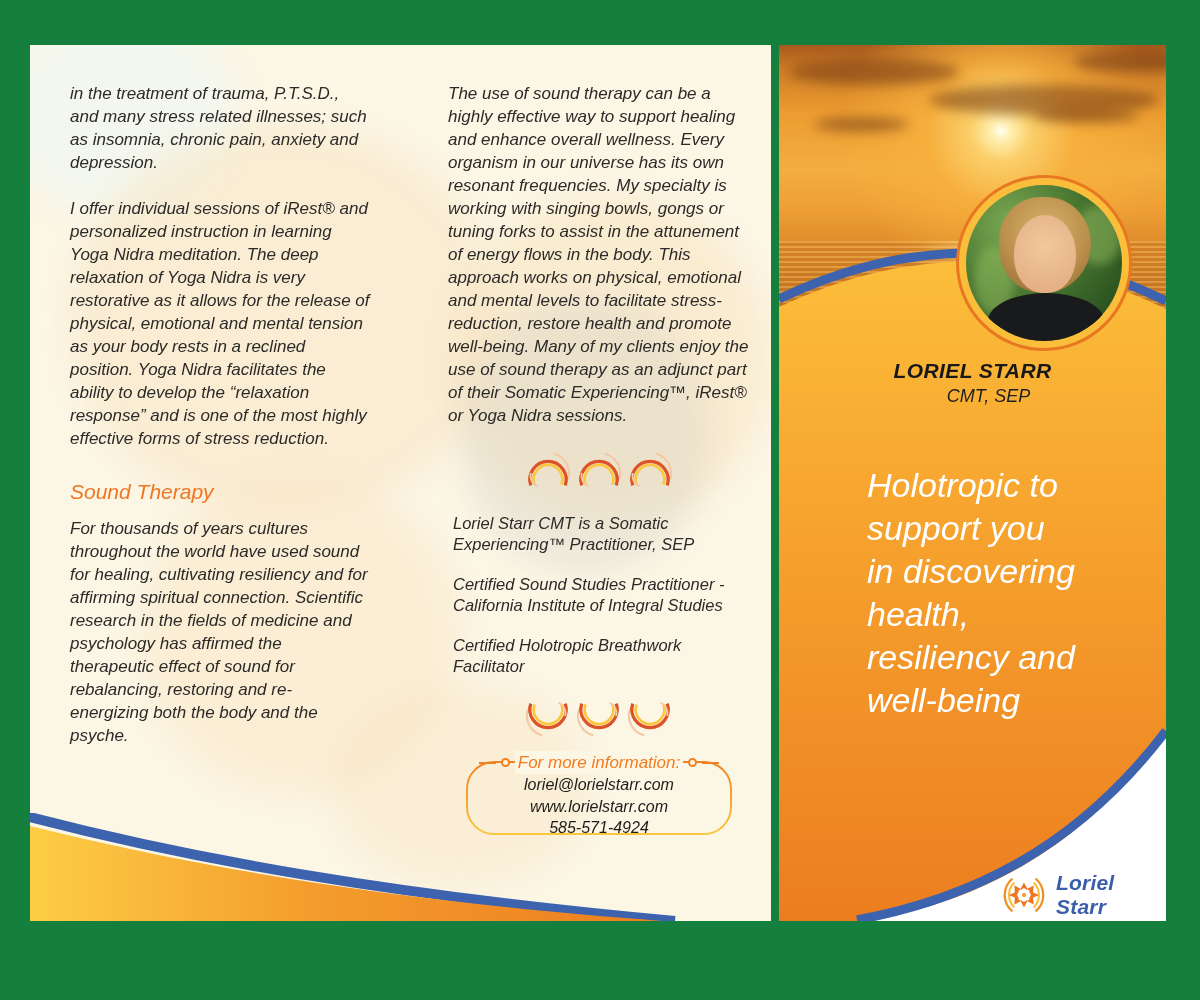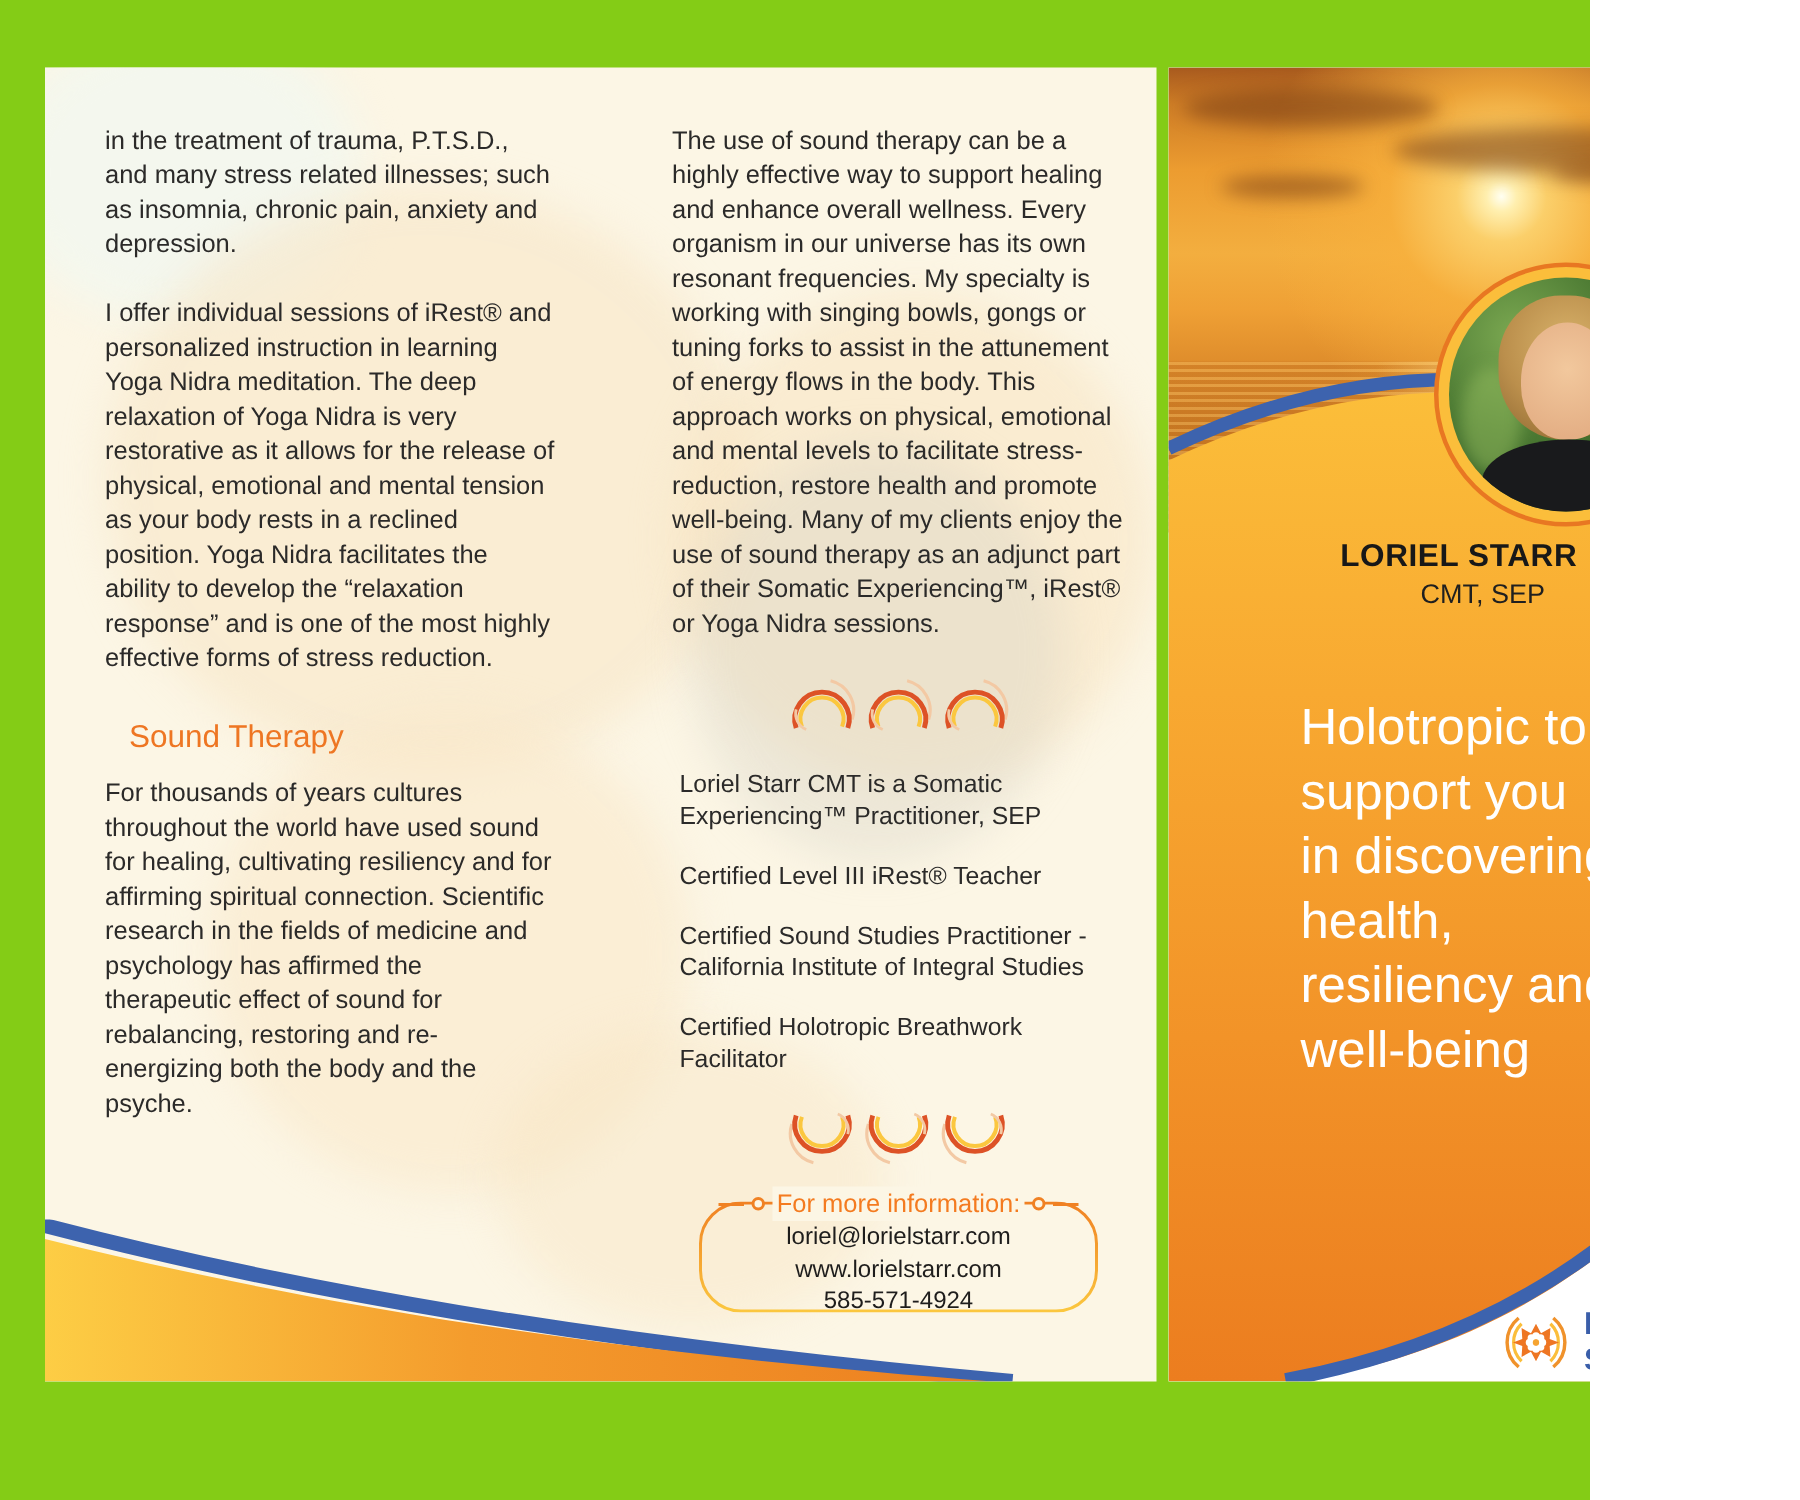--- a/index.html
+++ b/index.html
@@ -1,33 +1,33 @@
 <!DOCTYPE html>
 <html><head>
 <meta charset="utf-8">
 <style>
   html,body{margin:0;padding:0;background:#ffffff;}
   body{font-family:"Liberation Sans","DejaVu Sans",sans-serif;color:#2b2a29;}
-  .page{position:relative;width:1060px;height:1000px;background:#84cc16;overflow:hidden;}
+  .page{position:relative;width:1200px;height:1000px;background:#15803d;overflow:hidden;font-style:italic;}
 
   
   .sheet{position:absolute;left:30px;top:45px;width:741px;height:876px;background:#FCF6E5;overflow:hidden;}
   .petal{position:absolute;border-radius:50%;filter:blur(14px);}
   .petal-a{left:-30px;top:-30px;width:240px;height:200px;background:rgba(243,247,238,.9);}
   .petal-b{left:40px;top:80px;width:430px;height:390px;background:rgba(248,228,193,.5);}
   .petal-c{left:420px;top:150px;width:320px;height:330px;background:rgba(248,228,193,.55);}
   .petal-d{left:430px;top:250px;width:250px;height:280px;background:rgba(208,206,194,.33);}
   .petal-e{left:110px;top:430px;width:320px;height:320px;background:rgba(249,232,201,.55);}
   .petal-f{left:300px;top:640px;width:260px;height:200px;background:rgba(248,228,193,.4);}
 
   .col{position:absolute;top:37px;font-size:17px;line-height:23px;}
   .col p{margin:0 0 23px 0;}
   .col-left{left:40px;width:300px;}
   .col-mid{left:418px;width:302px;}
-  .orange-heading{margin:30px 0 13px 16px;font-size:21px;line-height:24px;font-weight:normal;color:#EE7623;}
+  .orange-heading{margin:30px 0 13px 0;font-size:21px;line-height:24px;font-weight:normal;color:#EE7623;}
 
   .arcs-row{display:flex;justify-content:center;gap:5px;margin:16px 0 2px 0;}
   .arcs-row.flipped{margin:18px 0 0 0;}
   .arcs-row.flipped svg{transform:rotate(180deg);}
 
   .creds{width:292px;margin:0 auto;font-size:16.5px;line-height:21px;}
   .creds p{margin:19px 0 0 0;}
 
   .info-box{position:relative;width:266px;height:74px;margin:22px auto 16px auto;}
   .info-border{position:absolute;left:0;top:0;}
@@ -130,21 +130,20 @@
         <svg width="46" height="44" viewBox="0 0 48 46">
           <path d="M30,4 A21,21 0 0 1 45,31" stroke="#F3C9A4" stroke-width="2.2" fill="none"></path>
           <path d="M6,37 A19,19 0 1 1 42,37" stroke="#DD5226" stroke-width="3.4" fill="none"></path>
           <path d="M10,36 A15,15 0 1 1 38,36" stroke="#FBC73F" stroke-width="2.8" fill="none"></path>
           <path d="M13,38 A12,12 0 0 1 6,24" stroke="#F3C9A4" stroke-width="2" fill="none"></path>
         </svg>
       </div>
 
       <div class="creds">
         <p>Loriel Starr CMT is a Somatic Experiencing™ Practitioner, SEP</p>
-        <p>Certified Level III iRest® Teacher</p>
         <p>Certified Sound Studies Practitioner - California Institute of Integral Studies</p>
         <p>Certified Holotropic Breathwork Facilitator</p>
       </div>
 
       <div class="arcs-row flipped">
         <svg width="46" height="44" viewBox="0 0 48 46">
           <path d="M30,4 A21,21 0 0 1 45,31" stroke="#F3C9A4" stroke-width="2.2" fill="none"></path>
           <path d="M6,37 A19,19 0 1 1 42,37" stroke="#DD5226" stroke-width="3.4" fill="none"></path>
           <path d="M10,36 A15,15 0 1 1 38,36" stroke="#FBC73F" stroke-width="2.8" fill="none"></path>
           <path d="M13,38 A12,12 0 0 1 6,24" stroke="#F3C9A4" stroke-width="2" fill="none"></path>

